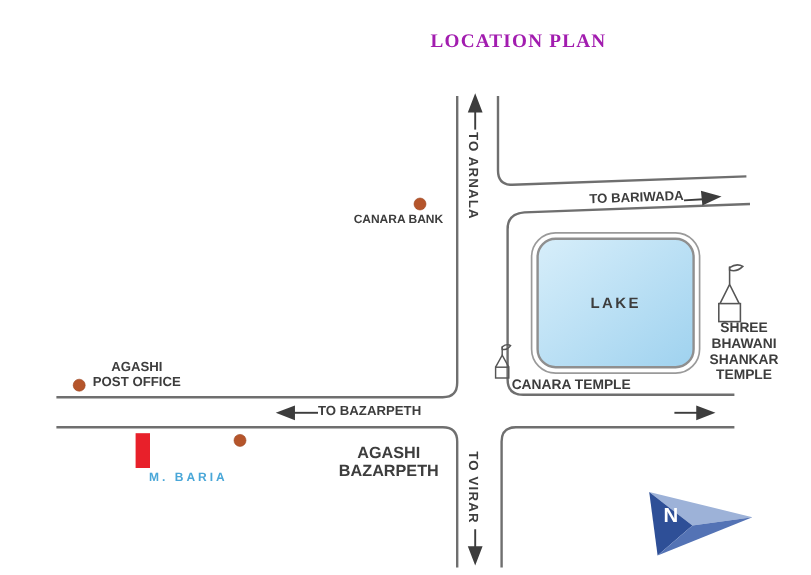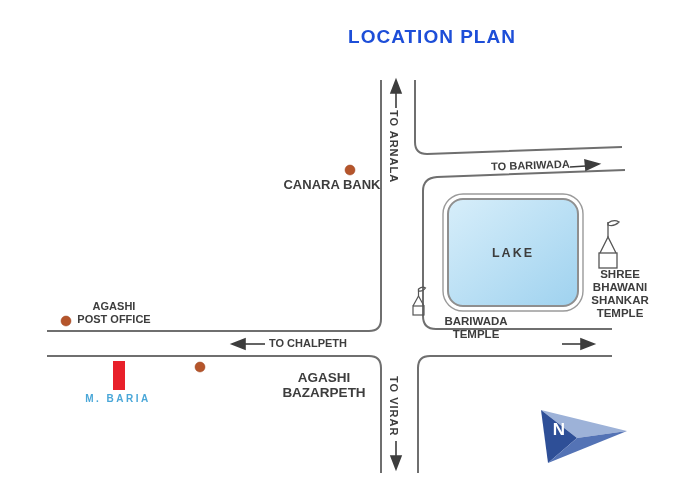--- a/index.html
+++ b/index.html
@@ -5,28 +5,28 @@
   html,body { margin:0; padding:0; background:#ffffff; }
   .canvas {
     position:relative; width:676px; height:479px; background:#ffffff;
     font-family:"Liberation Sans", sans-serif; overflow:hidden;
   }
   .label {
     position:absolute; font-weight:bold; color:#3d3d3d; text-align:center;
     white-space:pre-line; line-height:1.15;
   }
   .map-title {
-    font-size:19px; letter-spacing:1px; color:#1d4ed8;
+    font-size:16px; letter-spacing:1px; color:#a21caf;font-family:Liberation Serif, serif;
   }
   .vlabel {
     position:absolute; font-weight:bold; color:#3d3d3d;
     writing-mode:vertical-rl; letter-spacing:1px; font-size:11px;
     white-space:nowrap;
   }
-  .brand-top { color:#4aa7d8; font-size:10px; letter-spacing:2.5px; }
+  .brand-top { color:#4aa7d8; font-size:10px; letter-spacing:2.5px;margin-left:39px; }
   .brand-name { color:#2aa9de; font-size:23px; letter-spacing:1px; }
   .north-n { color:#ffffff; font-size:17px; }
   svg.map-art { position:absolute; left:0; top:0; }
 </style>
 </head>
 <body>
 
 <div class="canvas">
 
   <svg class="map-art" width="676" height="479" viewBox="0 0 676 479">
@@ -87,37 +87,37 @@
       <polygon points="541,410 627,431 577,438" fill="#9db2d8"></polygon>
       <polygon points="541,410 577,438 548,463" fill="#2e4f97"></polygon>
       <polygon points="577,438 627,431 548,463" fill="#5473b5"></polygon>
     </g>
   </svg>
 
   <div class="label map-title" style="left:327px; top:26px; width:210px;">LOCATION PLAN</div>
 
   <div class="vlabel" style="left:388px; top:110px;">TO ARNALA</div>
 
-  <div class="label" style="left:272px; top:178px; width:120px; font-size:13px;">CANARA BANK</div>
+  <div class="label" style="left:272px; top:178px; width:120px; font-size:10px;">CANARA BANK</div>
 
   <div class="label" style="left:468px; top:159px; width:125px; font-size:11px; transform:rotate(-2deg);">TO BARIWADA</div>
 
   <div class="label" style="left:580px; top:268px; width:80px; font-size:11.5px; line-height:1.12;">SHREE
 BHAWANI
 SHANKAR
 TEMPLE</div>
 
   <div class="label" style="left:463px; top:246px; width:100px; font-size:12.5px; letter-spacing:2px;">LAKE</div>
 
-  <div class="label" style="left:421px; top:315px; width:110px; font-size:11.5px;">BARIWADA TEMPLE</div>
+  <div class="label" style="left:421px; top:315px; width:110px; font-size:11.5px;">CANARA TEMPLE</div>
 
   <div class="label" style="left:64px; top:300px; width:100px; font-size:11px;">AGASHI
 POST OFFICE</div>
 
-  <div class="label" style="left:263px; top:337px; width:90px; font-size:11px;">TO CHALPETH</div>
+  <div class="label" style="left:263px; top:337px; width:90px; font-size:11px;">TO BAZARPETH</div>
 
 
   <div class="label" style="left:264px; top:370px; width:120px; font-size:13.5px; line-height:1.14;">AGASHI
 BAZARPETH</div>
 
 
   <div class="label brand-top" style="left:78px; top:393px; width:80px;">M. BARIA</div>
 
 
   <div class="vlabel" style="left:388px; top:376px;">TO VIRAR</div>

